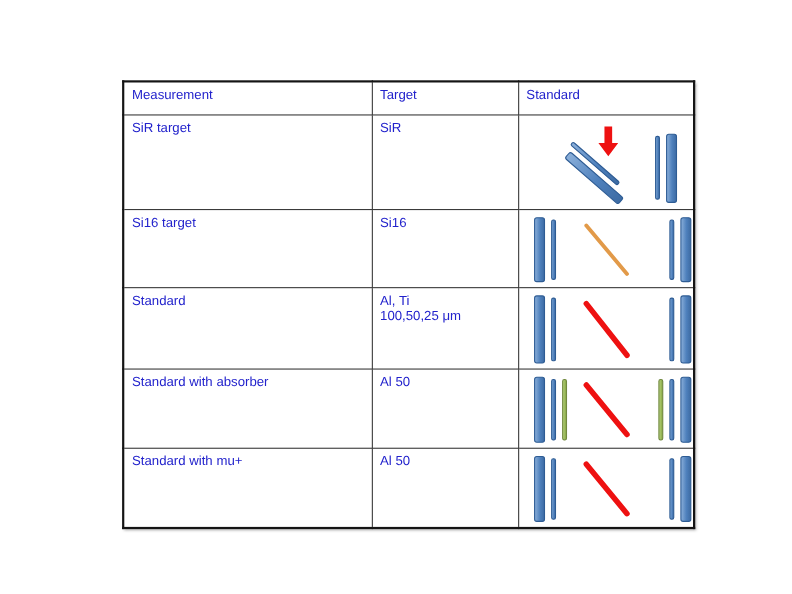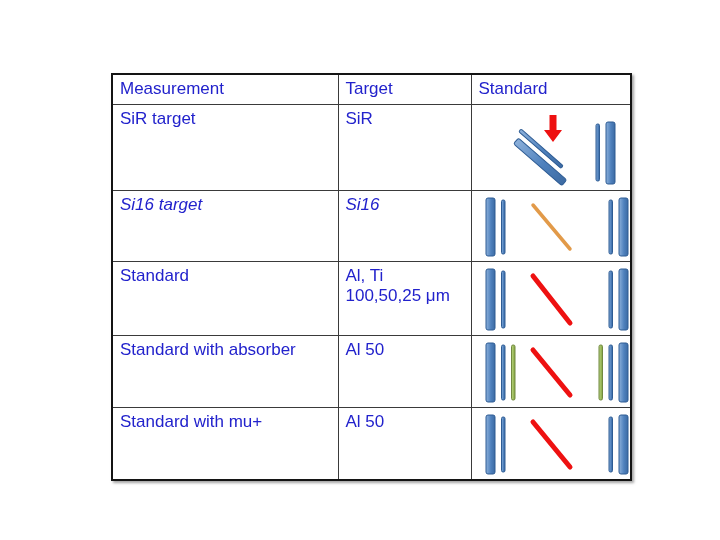--- a/index.html
+++ b/index.html
@@ -4,29 +4,29 @@
 <style>
   html,body{margin:0;padding:0;background:#fff;}
   .slide{position:relative;width:720px;height:540px;background:#ffffff;overflow:hidden;
          font-family:"Liberation Sans", sans-serif;}
   table.measure{position:absolute;left:111px;top:73px;width:519px;height:385px;
                 border-collapse:collapse;table-layout:fixed;
                 box-shadow:1.5px 2px 2.5px rgba(90,90,90,.55);}
   table.measure th, table.measure td{
     border:1.5px solid #3a3a3a;
     vertical-align:top;text-align:left;
-    font-size:17px;line-height:1.22;font-weight:400;
+    font-size:12px;line-height:1.22;font-weight:400;
     color:#2222cc;
     padding:4px 6px 0 7px;
     overflow:hidden;
   }
   table.measure{border:2.5px solid #141414;}
   thead tr{height:30px;}
   tbody tr:nth-child(1){height:82px;margin-left:28px;}
-  tbody tr:nth-child(2){height:67px;font-style:italic;}
+  tbody tr:nth-child(2){height:67px;}
   tbody tr:nth-child(3){height:70px;}
   tbody tr:nth-child(4){height:68px;}
   tbody tr:nth-child(5){height:68px;}
   col.c1{width:226px;} col.c2{width:133px;} col.c3{width:160px;}
   td.c-targ{white-space:pre-line;}
   td.c-geo{padding:0;position:relative;}
   td.c-geo svg{display:block;}
 </style>
 </head>
 <body>

